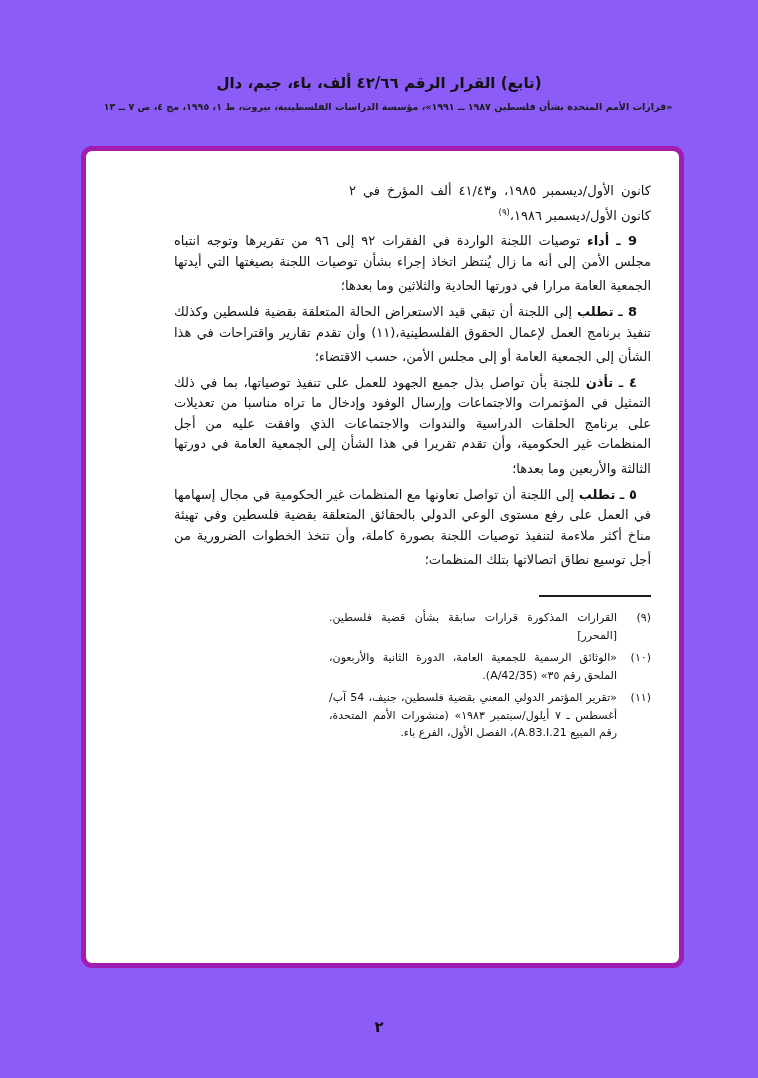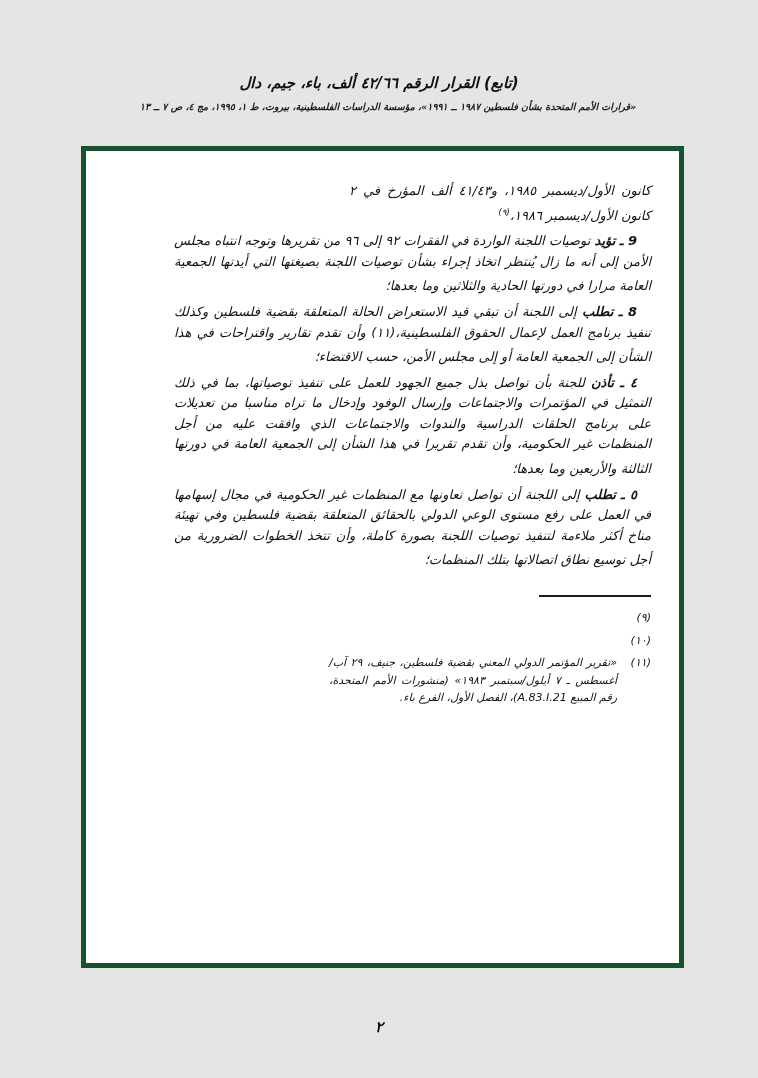--- a/index.html
+++ b/index.html
@@ -5,23 +5,22 @@
   * { margin:0; padding:0; box-sizing:border-box; }
   html,body { background:#ffffff; }
   body {
     width:758px; height:1078px;
     font-family:"DejaVu Sans", sans-serif;
     color:#141414;
   }
   .page {
     position:relative;
     width:758px; height:1078px;
-    background:#e5e5e5;
+    background:#8b5cf6;
     overflow:hidden;
-    font-style:italic;
   }
   .doc-header {
     position:absolute;
     top:74px; left:0; width:100%;
     text-align:center;
     direction:rtl;
   }
   .doc-title {
     font-size:15px;
     font-weight:bold;
@@ -32,22 +31,22 @@
     font-size:9.5px;
     font-weight:bold;
     color:#1c1c1c;
     margin-left:18px;
   }
   .frame {
     position:absolute;
     top:146px; left:81px;
     width:603px;
     min-height:822px;
-    border:5px solid #14532d;
-    border-radius:0;
+    border:5px solid #a21caf;
+    border-radius:11px;
     background:#ffffff;
   }
   .content {
     direction:rtl;
     padding:30px 28px 26px 88px;
   }
   .para {
     font-size:13px;
     line-height:20.5px;
     text-align:justify;
@@ -96,40 +95,42 @@
     <div class="doc-subtitle">«قرارات الأمم المتحدة بشأن فلسطين ١٩٨٧ ــ ١٩٩١»، مؤسسة الدراسات الفلسطينية، بيروت، ط ١، ١٩٩٥، مج ٤، ص ٧ ــ ١٣</div>
   </div>
 
   <div class="frame">
     <div class="content">
 
       <p class="para indent-block"><span class="p-num"></span><span class="p-bold"></span><span class="p-text">كانون الأول/ديسمبر ١٩٨٥، و٤١/٤٣ ألف المؤرخ في ٢ كانون الأول/ديسمبر ١٩٨٦،</span><sup class="p-ref">(٩)</sup></p>
 
 
 
-      <p class="para hang"><span class="p-num">9 ـ</span> <span class="p-bold">تؤيد</span><span class="p-text"> توصيات اللجنة الواردة في الفقرات ٩٢ إلى ٩٦ من تقريرها وتوجه انتباه مجلس الأمن إلى أنه ما زال يُنتظر اتخاذ إجراء بشأن توصيات اللجنة بصيغتها التي أيدتها الجمعية العامة مرارا في دورتها الحادية والثلاثين وما بعدها؛</span><sup class="p-ref"></sup></p>
+      <p class="para hang"><span class="p-num">9 ـ</span> <span class="p-bold">أداء</span><span class="p-text"> توصيات اللجنة الواردة في الفقرات ٩٢ إلى ٩٦ من تقريرها وتوجه انتباه مجلس الأمن إلى أنه ما زال يُنتظر اتخاذ إجراء بشأن توصيات اللجنة بصيغتها التي أيدتها الجمعية العامة مرارا في دورتها الحادية والثلاثين وما بعدها؛</span><sup class="p-ref"></sup></p>
 
       <p class="para hang"><span class="p-num">8 ـ</span> <span class="p-bold">تطلب</span><span class="p-text"> إلى اللجنة أن تبقي قيد الاستعراض الحالة المتعلقة بقضية فلسطين وكذلك تنفيذ برنامج العمل لإعمال الحقوق الفلسطينية،(١١) وأن تقدم تقارير واقتراحات في هذا الشأن إلى الجمعية العامة أو إلى مجلس الأمن، حسب الاقتضاء؛</span><sup class="p-ref"></sup></p>
 
       <p class="para hang"><span class="p-num">٤ ـ</span> <span class="p-bold">تأذن</span><span class="p-text"> للجنة بأن تواصل بذل جميع الجهود للعمل على تنفيذ توصياتها، بما في ذلك التمثيل في المؤتمرات والاجتماعات وإرسال الوفود وإدخال ما تراه مناسبا من تعديلات على برنامج الحلقات الدراسية والندوات والاجتماعات الذي وافقت عليه من أجل المنظمات غير الحكومية، وأن تقدم تقريرا في هذا الشأن إلى الجمعية العامة في دورتها الثالثة والأربعين وما بعدها؛</span><sup class="p-ref"></sup></p>
 
       <p class="para hang"><span class="p-num">٥ ـ</span> <span class="p-bold">تطلب</span><span class="p-text"> إلى اللجنة أن تواصل تعاونها مع المنظمات غير الحكومية في مجال إسهامها في العمل على رفع مستوى الوعي الدولي بالحقائق المتعلقة بقضية فلسطين وفي تهيئة مناخ أكثر ملاءمة لتنفيذ توصيات اللجنة بصورة كاملة، وأن تتخذ الخطوات الضرورية من أجل توسيع نطاق اتصالاتها بتلك المنظمات؛</span><sup class="p-ref"></sup></p>
 
       <div class="fn-sep"></div>
 
       <div class="footnotes">
         <div class="footnote">
           <span class="fn-marker">(٩)</span>
+          <span class="fn-text">القرارات المذكورة قرارات سابقة بشأن قضية فلسطين. [المحرر]</span>
         </div>
         <div class="footnote">
           <span class="fn-marker">(١٠)</span>
+          <span class="fn-text">«الوثائق الرسمية للجمعية العامة، الدورة الثانية والأربعون، الملحق رقم ٣٥» (A/42/35).</span>
         </div>
         <div class="footnote">
           <span class="fn-marker">(١١)</span>
-          <span class="fn-text">«تقرير المؤتمر الدولي المعني بقضية فلسطين، جنيف، ٢٩ آب/أغسطس ـ ٧ أيلول/سبتمبر ١٩٨٣» (منشورات الأمم المتحدة، رقم المبيع A.83.I.21)، الفصل الأول، الفرع باء.</span>
+          <span class="fn-text">«تقرير المؤتمر الدولي المعني بقضية فلسطين، جنيف، 54 آب/أغسطس ـ ٧ أيلول/سبتمبر ١٩٨٣» (منشورات الأمم المتحدة، رقم المبيع A.83.I.21)، الفصل الأول، الفرع باء.</span>
         </div>
       </div>
 
     </div>
   </div>
 
   <div class="page-number">٢</div>
 
 </div>
 

